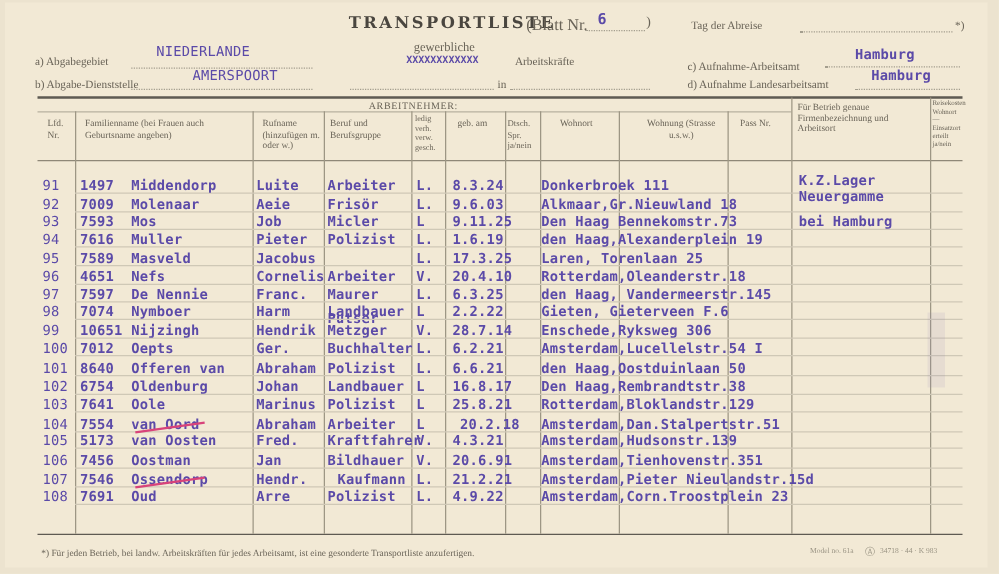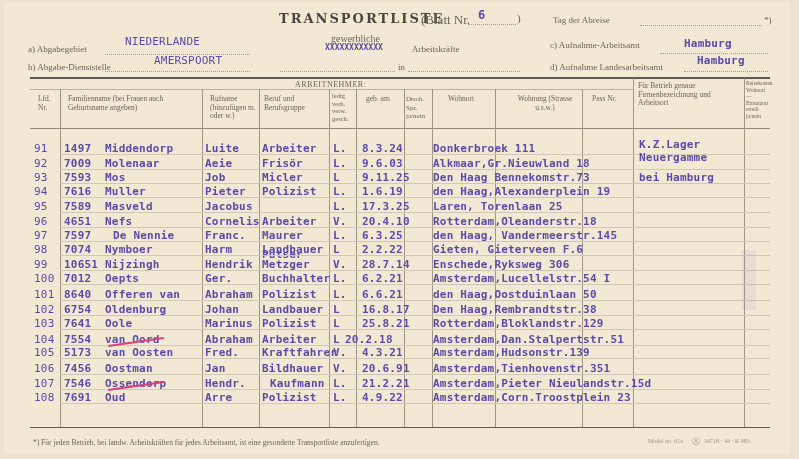--- a/index.html
+++ b/index.html
@@ -49,21 +49,21 @@
 <div class="uline" style="left:105px;top:71px;width:145px;"></div>
 <div class="abs type" style="left:154px;top:54px;font-weight:normal;">AMERSPOORT</div>
 
 <div class="abs print" style="left:331px;top:33px;font-size:10px;">gewerbliche</div>
 <div class="abs type" style="left:325px;top:43px;font-size:8px;letter-spacing:0;">XXXXXXXXXXXX</div>
 <div class="abs print" style="left:412px;top:44px;">Arbeitskräfte</div>
 <div class="uline" style="left:280px;top:71px;width:115px;"></div>
 <div class="abs print" style="left:398px;top:62px;">in</div>
 <div class="uline" style="left:408px;top:71px;width:112px;"></div>
 
-<div class="abs print" style="left:550px;top:40px;">c) Aufnahme-Arbeitsamt</div>
+<div class="abs print" style="left:550px;top:48px;">c) Aufnahme-Arbeitsamt</div>
 <div class="uline" style="left:660px;top:53px;width:108px;"></div>
 <div class="abs type" style="left:684px;top:37px;font-size:11px;">Hamburg</div>
 <div class="abs print" style="left:550px;top:62px;">d) Aufnahme Landesarbeitsamt</div>
 <div class="uline" style="left:684px;top:71px;width:84px;"></div>
 <div class="abs type" style="left:697px;top:54px;font-size:11px;">Hamburg</div>
 
 <div class="thick" style="left:30px;top:77px;width:740px;"></div>
 <div class="abs print" style="left:295px;top:80px;font-size:8px;letter-spacing:0.5px;">ARBEITNEHMER:</div>
 <div class="hline" style="left:30px;top:89px;width:603px;"></div>
 <div class="hline" style="left:30px;top:128px;width:740px;border-top-color:#8f8878;"></div>
@@ -145,21 +145,21 @@
     <div class="abs type" style="left: 64px; top: 215px;">4651</div>
     <div class="abs type" style="left: 105px; top: 215px;">Nefs</div>
     <div class="abs type" style="left: 205px; top: 215px;">Cornelis</div>
     <div class="abs type" style="left: 262px; top: 215px;">Arbeiter</div>
     <div class="abs type" style="left: 333px; top: 215px;">V.</div>
     <div class="abs type" style="left: 362px; top: 215px;">20.4.10</div>
     <div class="abs type" style="left: 433px; top: 215px;">Rotterdam,Oleanderstr.18</div>
     <div class="row-line" style="top: 241px;"></div>
     <div class="abs type" style="left: 34px; top: 229px; font-weight: normal;">97</div>
     <div class="abs type" style="left: 64px; top: 229px;">7597</div>
-    <div class="abs type" style="left: 105px; top: 229px; margin-left: 8px;">De Nennie</div>
+    <div class="abs type" style="left: 105px; top: 229px;">De Nennie</div>
     <div class="abs type" style="left: 205px; top: 229px;">Franc.</div>
     <div class="abs type" style="left: 262px; top: 229px;">Maurer</div>
     <div class="abs type" style="left: 333px; top: 229px;">L.</div>
     <div class="abs type" style="left: 362px; top: 229px;">6.3.25</div>
     <div class="abs type" style="left: 433px; top: 229px;">den Haag, Vandermeerstr.145</div>
     <div class="row-line" style="top: 255px;"></div>
     <div class="abs type" style="left: 34px; top: 243px; font-weight: normal;">98</div>
     <div class="abs type" style="left: 64px; top: 243px;">7074</div>
     <div class="abs type" style="left: 105px; top: 243px;">Nymboer</div>
     <div class="abs type" style="left: 205px; top: 243px;">Harm</div>
@@ -212,21 +212,21 @@
     <div class="abs type" style="left: 333px; top: 317px;">L</div>
     <div class="abs type" style="left: 362px; top: 317px;">25.8.21</div>
     <div class="abs type" style="left: 433px; top: 317px;">Rotterdam,Bloklandstr.129</div>
     <div class="row-line" style="top: 345px;"></div>
     <div class="abs type" style="left: 34px; top: 333px; font-weight: normal;">104</div>
     <div class="abs type" style="left: 64px; top: 333px;">7554</div>
     <div class="abs type" style="left: 105px; top: 333px;">van Oord</div>
     <div class="abs type" style="left: 205px; top: 333px;">Abraham</div>
     <div class="abs type" style="left: 262px; top: 333px;">Arbeiter</div>
     <div class="abs type" style="left: 333px; top: 333px;">L</div>
-    <div class="abs type" style="left: 345px; top: 333px;">20.2.18</div>
+    <div class="abs type" style="left: 368px; top: 333px;">20.2.18</div>
     <div class="abs type" style="left: 433px; top: 333px;">Amsterdam,Dan.Stalpertstr.51</div>
     <div class="strike" style="left: 108px; top: 341px; width: 56px;"></div>
     <div class="row-line" style="top: 358px;"></div>
     <div class="abs type" style="left: 34px; top: 346px; font-weight: normal;">105</div>
     <div class="abs type" style="left: 64px; top: 346px;">5173</div>
     <div class="abs type" style="left: 105px; top: 346px;">van Oosten</div>
     <div class="abs type" style="left: 205px; top: 346px;">Fred.</div>
     <div class="abs type" style="left: 262px; top: 346px;">Kraftfahrer</div>
     <div class="abs type" style="left: 333px; top: 346px;">V.</div>
     <div class="abs type" style="left: 362px; top: 346px;">4.3.21</div>

